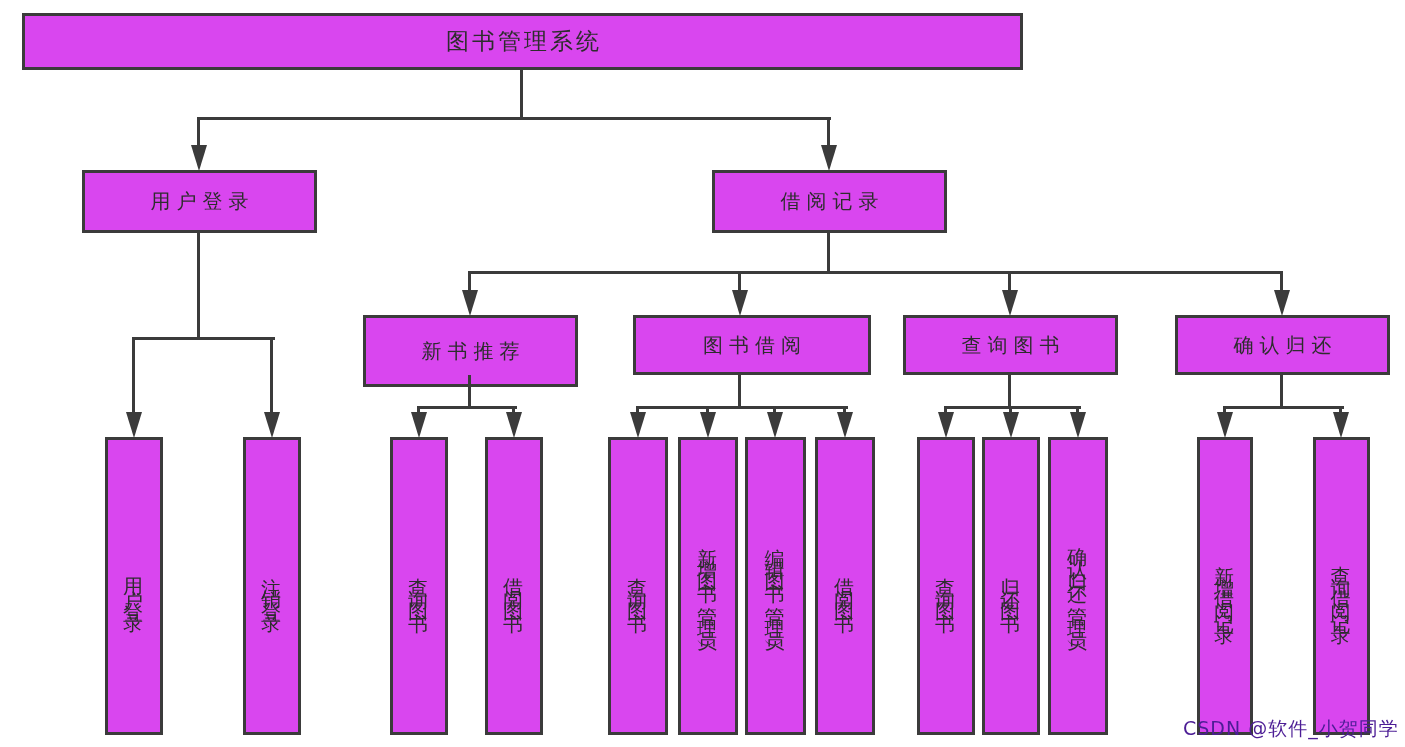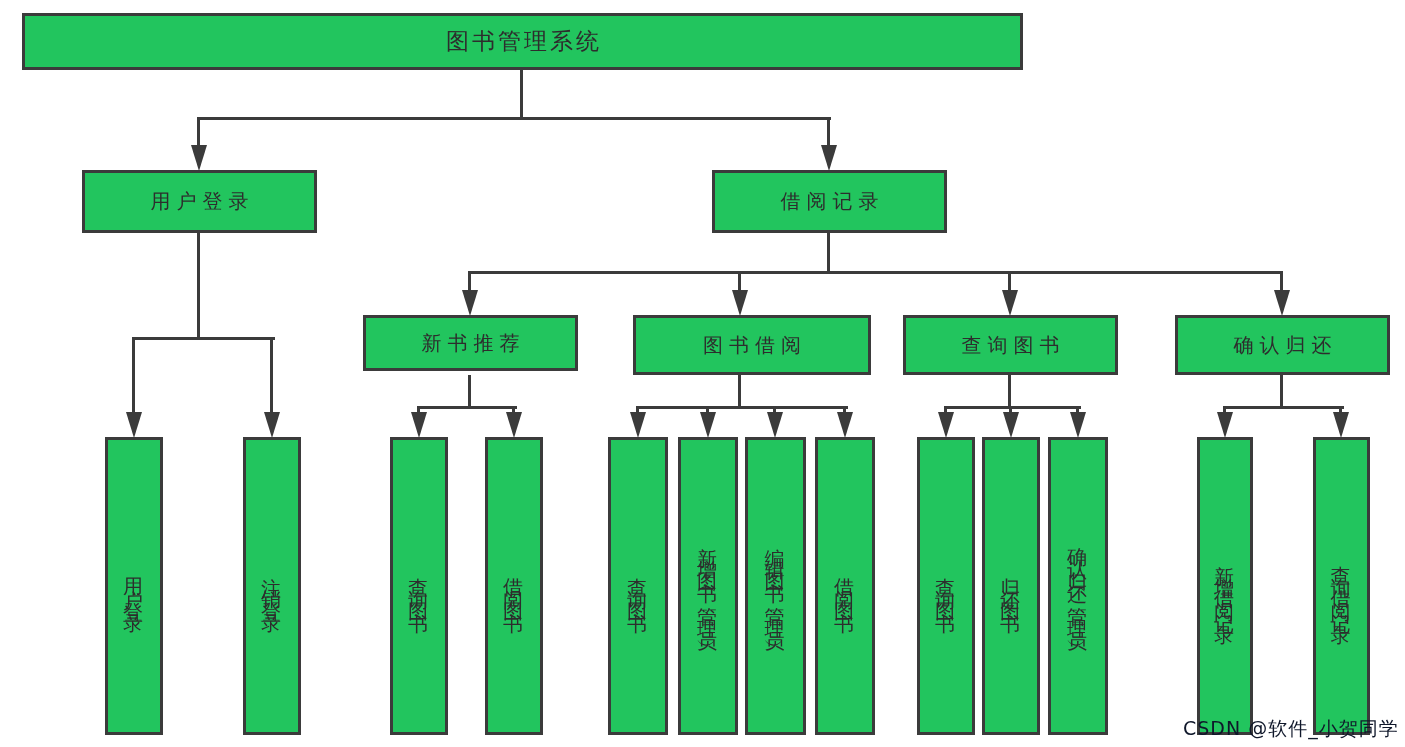--- a/index.html
+++ b/index.html
@@ -3,51 +3,51 @@
 <meta charset="utf-8">
 <style>
   html,body{margin:0;padding:0;}
   body{
     width:1405px;height:747px;position:relative;background:#ffffff;
     font-family:"DejaVu Sans","Liberation Sans",sans-serif;
     overflow:hidden;
   }
   .box{
     position:absolute;box-sizing:border-box;
-    border:3px solid #3b3b3b;background:#22c55e;
+    border:3px solid #3b3b3b;background:#d946ef;
     display:flex;align-items:center;justify-content:center;
     color:#2d2d2d;
   }
   .hnode{font-size:20px;letter-spacing:6px;text-indent:6px;}
   .rootnode{font-size:23px;letter-spacing:3px;text-indent:3px;}
   .vnode{
     writing-mode:vertical-rl;text-orientation:mixed;
     font-size:20px;letter-spacing:12px;
   }
   .vline{position:absolute;width:3px;background:#3b3b3b;}
   .hline{position:absolute;height:3px;background:#3b3b3b;}
   .arrow{
     position:absolute;width:0;height:0;
     border-left:8px solid transparent;border-right:8px solid transparent;
     border-top:26px solid #3b3b3b;
   }
   .watermark{
     position:absolute;left:1183px;top:716px;z-index:5;
-    font-size:19px;color:#0f172a;letter-spacing:1px;white-space:nowrap;
+    font-size:19px;color:#4c1d95;letter-spacing:1px;white-space:nowrap;
   }
 </style>
 </head>
 <body>
 
 <div class="box rootnode" style="left:22px;top:13px;width:1001px;height:57px">图书管理系统</div>
 
 <div class="box hnode" style="left:82px;top:170px;width:235px;height:63px">用户登录</div>
 <div class="box hnode" style="left:712px;top:170px;width:235px;height:63px">借阅记录</div>
 
-<div class="box hnode" style="left:363px;top:315px;width:215px;height:56px">新书推荐</div>
+<div class="box hnode" style="left:363px;top:315px;width:215px;height:72px">新书推荐</div>
 <div class="box hnode" style="left:633px;top:315px;width:238px;height:60px">图书借阅</div>
 <div class="box hnode" style="left:903px;top:315px;width:215px;height:60px">查询图书</div>
 <div class="box hnode" style="left:1175px;top:315px;width:215px;height:60px">确认归还</div>
 
 <div class="box vnode" style="left:105px;top:437px;width:58px;height:298px">用户登录</div>
 <div class="box vnode" style="left:243px;top:437px;width:58px;height:298px">注销登录</div>
 
 <div class="box vnode" style="left:390px;top:437px;width:58px;height:298px">查询图书</div>
 <div class="box vnode" style="left:485px;top:437px;width:58px;height:298px">借阅图书</div>
 

